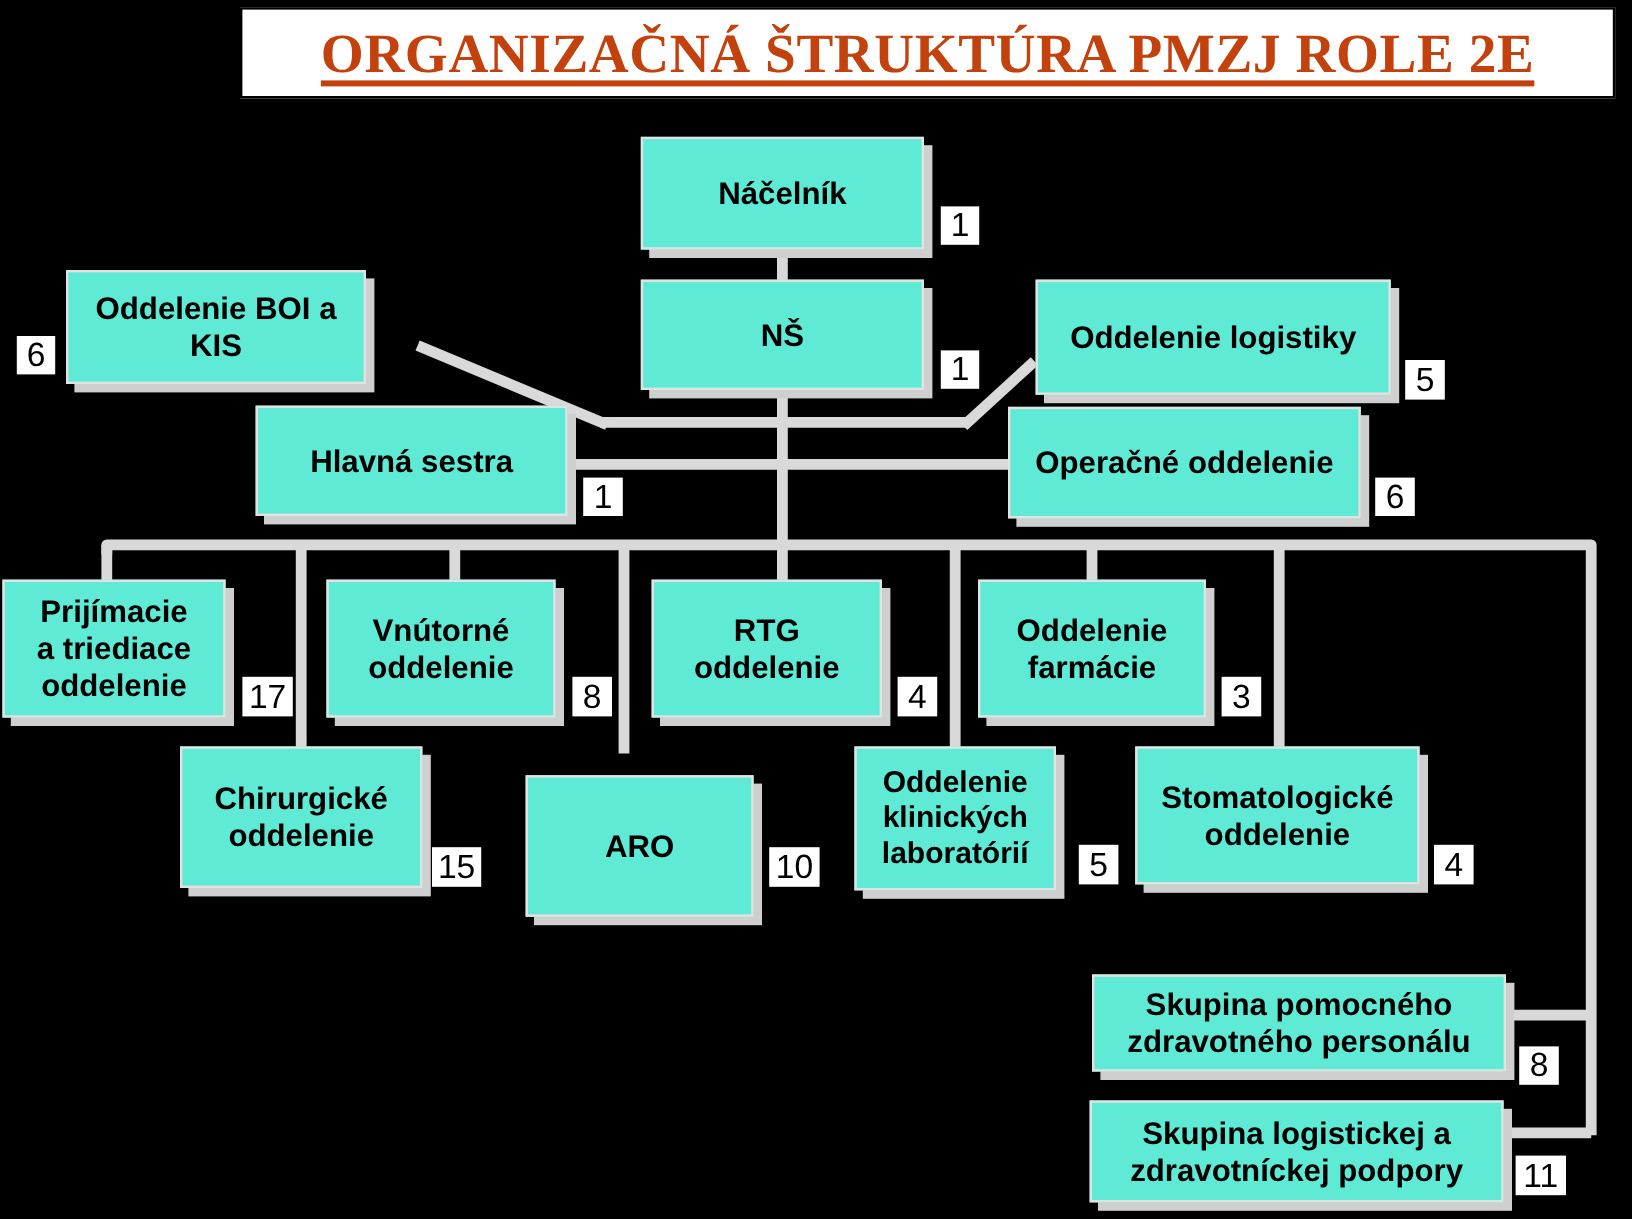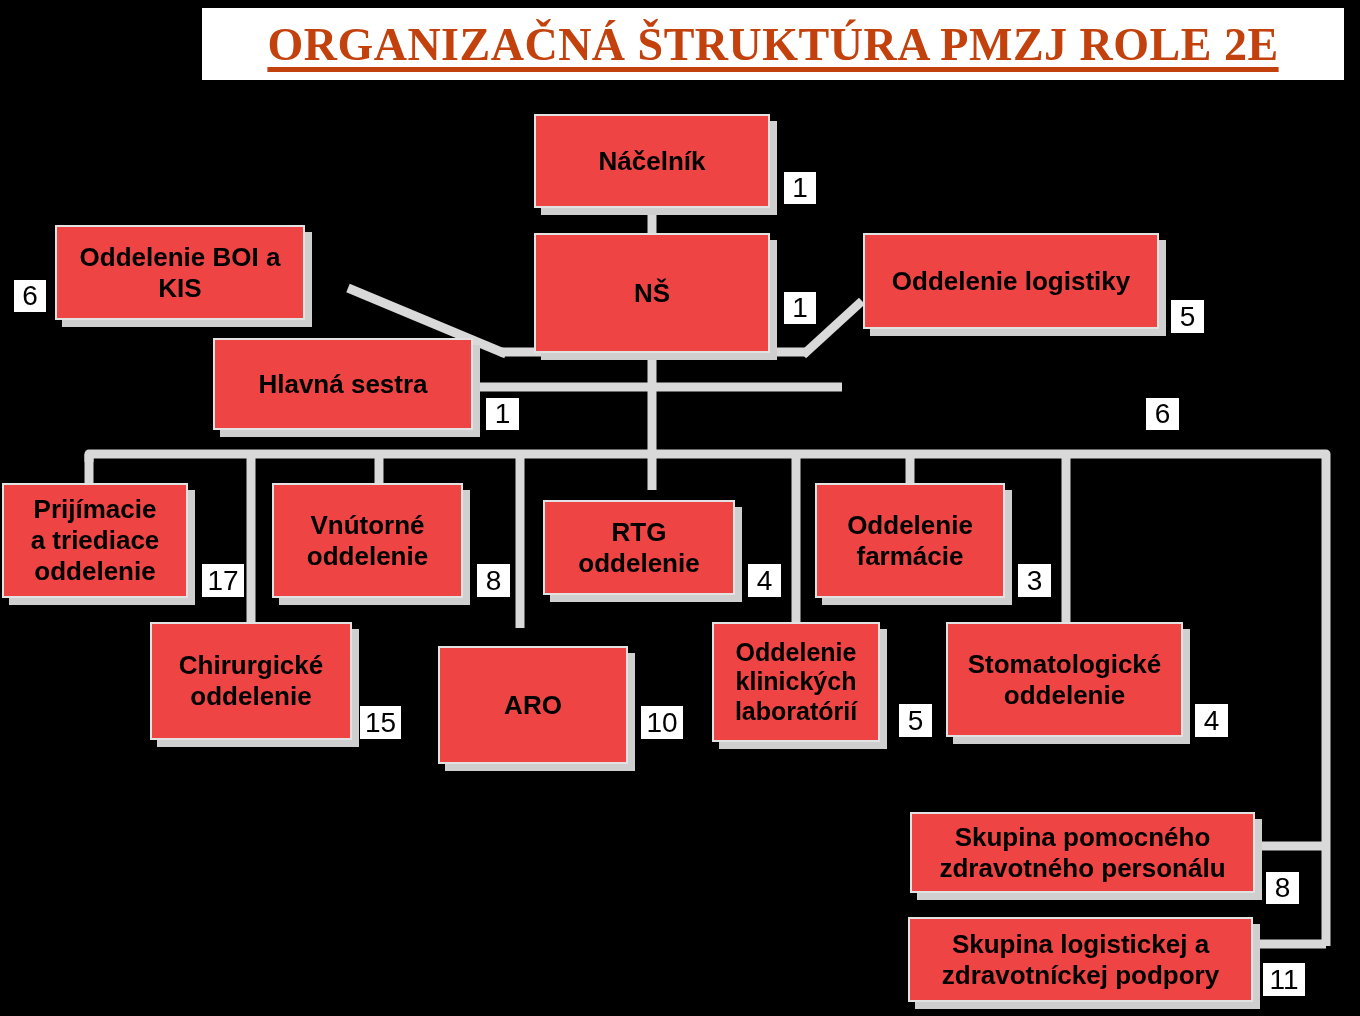--- a/index.html
+++ b/index.html
@@ -7,21 +7,21 @@
     width:1360px;height:1016px;
     background:#000;
     position:relative;
     overflow:hidden;
     font-family:"Liberation Sans",sans-serif;
   }
   #stage{position:absolute;left:0;top:0;width:1360px;height:1016px;}
   svg.connectors{position:absolute;left:0;top:0;z-index:1;}
   .node{
     position:absolute;z-index:2;
-    background:#ef4444;
+    background:#5eead4;
     border:2px solid #e2e2e2;
     box-shadow:7px 7px 0 #cfcfcf;
     box-sizing:border-box;
     display:flex;align-items:center;justify-content:center;
     text-align:center;
     color:#000;font-weight:bold;font-size:26px;line-height:1.18;
     white-space:pre-line;
   }
   .badge{
     position:absolute;z-index:3;
@@ -78,44 +78,45 @@
   </svg>
 
   <div class="titlebox">
     <span>ORGANIZAČNÁ ŠTRUKTÚRA PMZJ ROLE 2E</span>
   </div>
 
 
   <div class="node" style="left:534px;top:114px;width:236px;height:94px;">Náčelník</div>
   <div class="badge" style="left:784px;top:172px;width:32px;height:32px;">1</div>
 
-  <div class="node" style="left:534px;top:233px;width:236px;height:120px;">NŠ</div>
+  <div class="node" style="left:534px;top:233px;width:236px;height:92px;">NŠ</div>
   <div class="badge" style="left:784px;top:292px;width:32px;height:32px;">1</div>
 
   <div class="node" style="left:55px;top:225px;width:250px;height:95px;">Oddelenie BOI a KIS</div>
   <div class="badge" style="left:14px;top:280px;width:32px;height:32px;">6</div>
 
   <div class="node" style="left:863px;top:233px;width:296px;height:96px;">Oddelenie logistiky</div>
   <div class="badge" style="left:1171px;top:300px;width:33px;height:33px;">5</div>
 
   <div class="node" style="left:213px;top:338px;width:260px;height:92px;">Hlavná sestra</div>
   <div class="badge" style="left:486px;top:398px;width:33px;height:32px;">1</div>
 
+  <div class="node" style="left:840px;top:339px;width:294px;height:93px;">Operačné oddelenie</div>
   <div class="badge" style="left:1146px;top:398px;width:33px;height:32px;">6</div>
 
   <div class="node" style="left:2px;top:483px;width:186px;height:115px;">Prijímacie
 a triediace
 oddelenie</div>
   <div class="badge" style="left:202px;top:564px;width:42px;height:33px;">17</div>
 
   <div class="node" style="left:272px;top:483px;width:191px;height:115px;">Vnútorné
 oddelenie</div>
   <div class="badge" style="left:477px;top:564px;width:33px;height:33px;">8</div>
 
-  <div class="node" style="left:543px;top:483px;width:192px;height:95px;margin-top:17px;">RTG
+  <div class="node" style="left:543px;top:483px;width:192px;height:115px;">RTG
 oddelenie</div>
   <div class="badge" style="left:748px;top:564px;width:33px;height:33px;">4</div>
 
   <div class="node" style="left:815px;top:483px;width:190px;height:115px;">Oddelenie
 farmácie</div>
   <div class="badge" style="left:1018px;top:564px;width:33px;height:33px;">3</div>
 
   <div class="node" style="left:150px;top:622px;width:202px;height:118px;">Chirurgické
 oddelenie</div>
   <div class="badge" style="left:360px;top:706px;width:41px;height:33px;">15</div>

